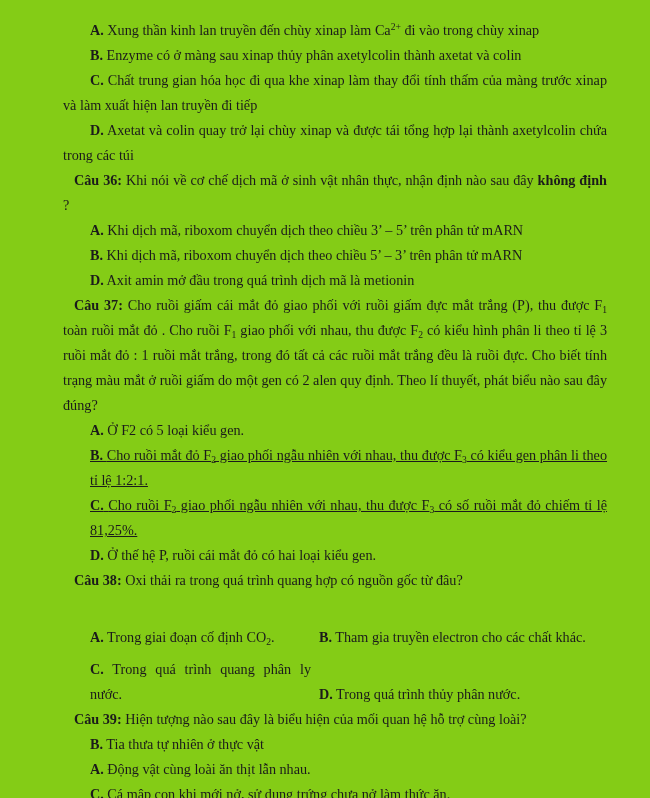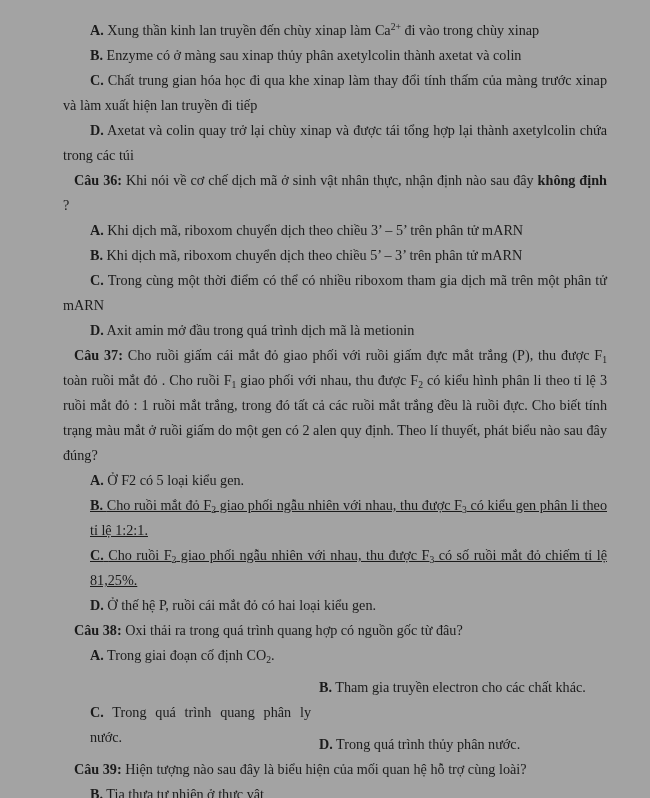--- a/index.html
+++ b/index.html
@@ -16,21 +16,21 @@
     color: #1c1c1c;
     -webkit-font-smoothing: antialiased;
   }
 
   .page {
     position: relative;
     width: 650px;
     height: 798px;
     box-sizing: border-box;
     padding: 18px 43px 0 63px;
-    background: #a3a3a3;
+    background: #84cc16;
   }
 
   
   .block {
     font-size: 14.2px;
     line-height: 25px;
     text-align: justify;
     text-justify: inter-word;
     margin: 0;
     color: #1b1b1b;
@@ -66,21 +66,21 @@
     font-size: 0.68em;
     line-height: 0;
   }
   sub { vertical-align: -0.28em; }
   sup { vertical-align: 0.48em; }
 
   
   .opt-row {
     display: flex;
     text-indent: 0;
-    align-items: flex-start;
+    align-items: flex-end;
   }
   .opt-col-a {
     flex: 0 0 248px;
     padding-left: 27px;
     box-sizing: border-box;
   }
   .opt-col-b {
     flex: 1 1 auto;
     padding-left: 8px;
     box-sizing: border-box;
@@ -124,24 +124,20 @@
 
     <p class="block opt">
       <span class="lbl">A.</span>
       <span>Khi dịch mã, riboxom chuyển dịch theo chiều 3’ – 5’ trên phân tử mARN</span>
     </p>
     <p class="block opt">
       <span class="lbl">B.</span>
       <span>Khi dịch mã, riboxom chuyển dịch theo chiều 5’ – 3’ trên phân tử mARN</span>
     </p>
     <p class="block opt">
-      <span class="lbl">C.</span>
-      <span>Trong cùng một thời điểm có thể có nhiều riboxom tham gia dịch mã trên một phân tử mARN</span>
-    </p>
-    <p class="block opt">
       <span class="lbl">D.</span>
       <span>Axit amin mở đầu trong quá trình dịch mã là metionin</span>
     </p>
   </div>
 
   <div>
     <p class="block q-stem">
       <span class="lbl">Câu 37:</span>
       <span>Cho ruồi giấm cái mắt đỏ giao phối với ruồi giấm đực mắt trắng (P), thu được F<sub>1</sub> toàn ruồi mắt đỏ . Cho ruồi F<sub>1</sub> giao phối với nhau, thu được F<sub>2</sub> có kiểu hình phân li theo tỉ lệ 3 ruồi mắt đỏ : 1 ruồi mắt trắng, trong đó tất cả các ruồi mắt trắng đều là ruồi đực. Cho biết tính trạng màu mắt ở ruồi giấm do một gen có 2 alen quy định. Theo lí thuyết, phát biểu nào sau đây đúng?</span>
     </p>

